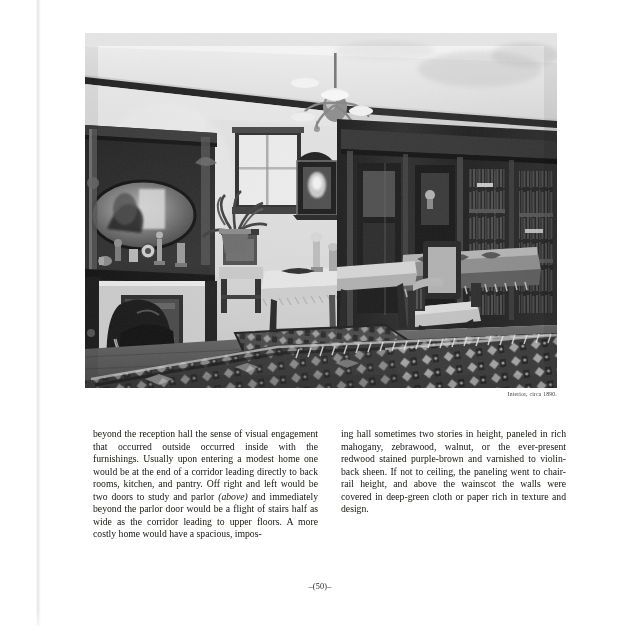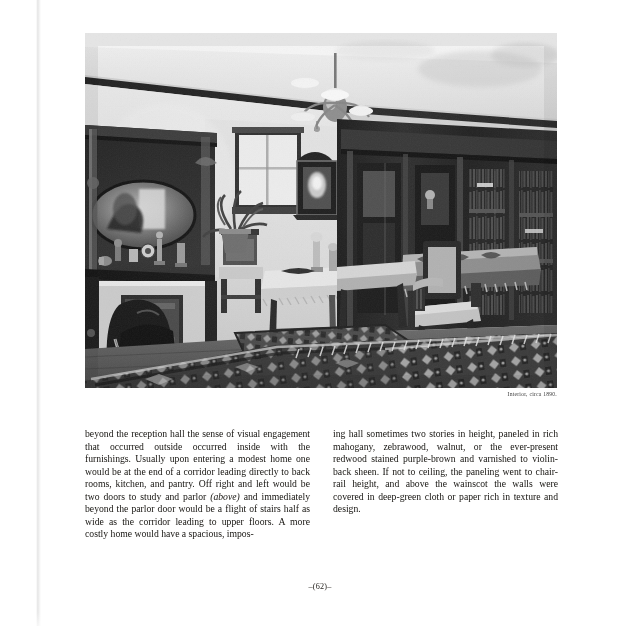--- a/index.html
+++ b/index.html
@@ -70,21 +70,21 @@
     font-family: "Liberation Serif", serif;
     font-size: 5.6px;
     letter-spacing: 0.25px;
     color: #3b3b3b;
     padding-right: 2px;
   }
 
   
   .columns {
     position: absolute;
-    left: 85px;
+    left: 93px;
     top: 428px;
     width: 473px;
     display: flex;
     gap: 23px;
   }
   .col { width: 225px; }
   .col p {
     margin: 0;
     font-family: "Liberation Serif", serif;
     font-size: 9.7px;
@@ -481,15 +481,15 @@
     <div class="col">
       <p>beyond the reception hall the sense of visual engagement that occurred outside occurred inside with the furnishings. Usually upon entering a modest home one would be at the end of a corridor leading directly to back rooms, kitchen, and pantry. Off right and left would be two doors to study and parlor <em>(above)</em> and immediately beyond the parlor door would be a flight of stairs half as wide as the corridor leading to upper floors. A more costly home would have a spacious, impos-</p>
     </div>
 
     <div class="col">
       <p>ing hall sometimes two stories in height, paneled in rich mahogany, zebrawood, walnut, or the ever-present redwood stained purple-brown and varnished to violin-back sheen. If not to ceiling, the paneling went to chair-rail height, and above the wainscot the walls were covered in deep-green cloth or paper rich in texture and design.</p>
     </div>
 
   </div>
 
-  <div class="folio">–(62)–</div>
+  <div class="folio">–(50)–</div>
 
 </div>
 
 </body></html>

